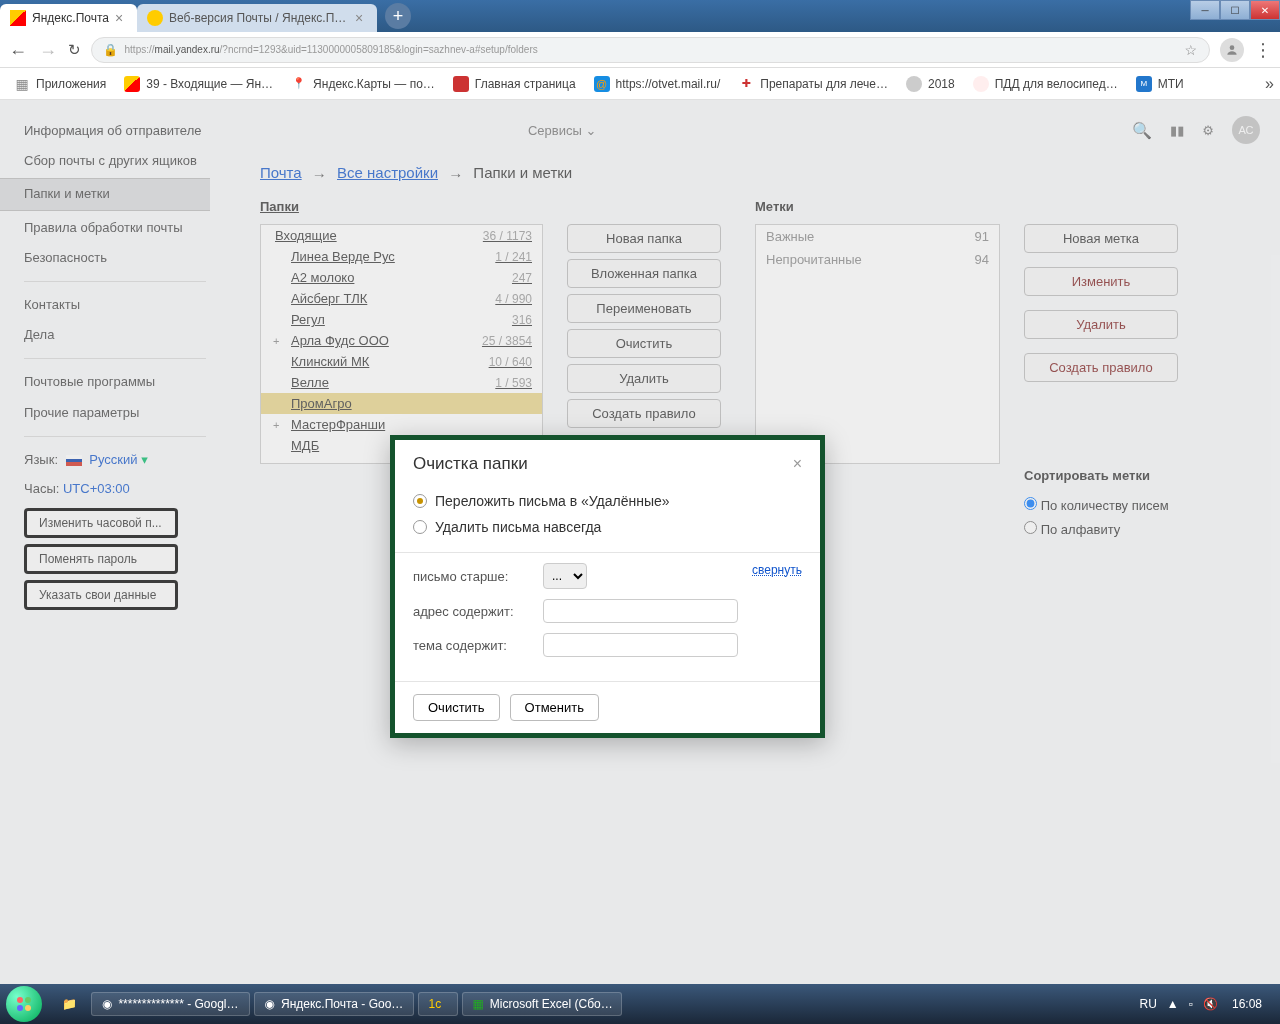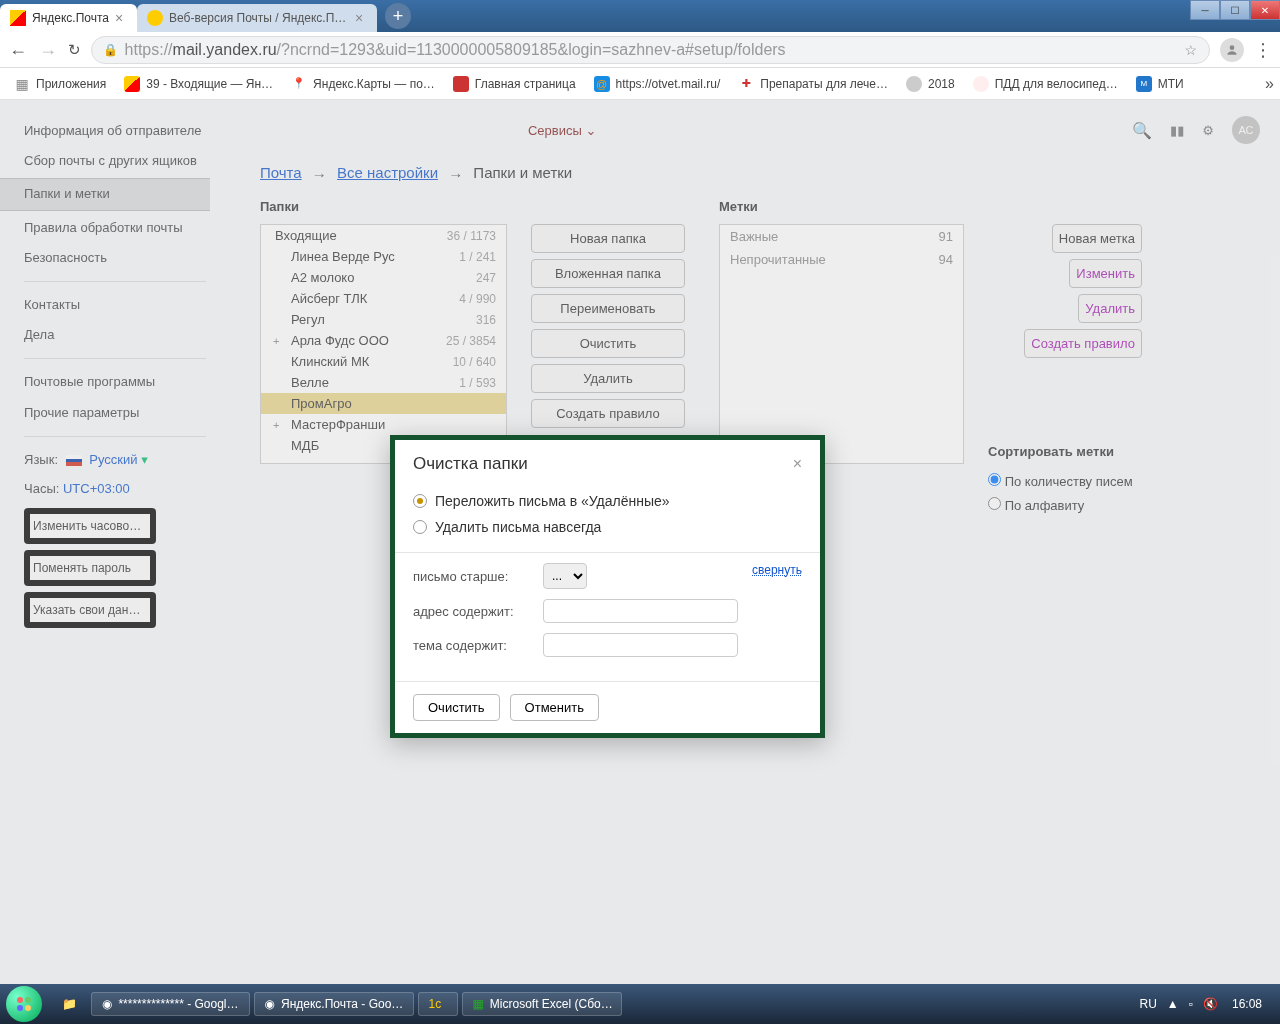--- a/index.html
+++ b/index.html
@@ -19,21 +19,21 @@
   .win-controls { position: absolute; right: 0; top: 0; display: flex; }
   .win-btn { width: 30px; height: 20px; display: flex; align-items: center; justify-content: center; border: 1px solid #6a8bb5; background: linear-gradient(#b8cde6,#8eafd4); font-size: 10px;}
   .win-btn.close { background: linear-gradient(#e77,#c33); color:#fff;}
 
   .addr-bar { display: flex; align-items: center; height: 36px; padding: 0 8px; gap: 10px; border-bottom: 1px solid #ddd; }
   .nav-arrow { width: 20px; font-size: 18px; color: #555; text-align: center; cursor: pointer; }
   .nav-arrow.fwd { color: #bbb; }
   .reload { cursor: pointer; color: #555; font-size: 15px; }
   .url-container { flex: 1; display: flex; align-items: center; border: 1px solid #ddd; border-radius: 15px; padding: 4px 12px; background: #f1f3f4; }
   .lock-icon { color: #777; margin-right: 6px; font-size: 12px; }
-  .url-text { color: #555; font-size: 16px; }
+  .url-text { color: #555; font-size: 10px; }
   .url-suffix { color: #999; }
   .star-icon { color: #888; margin-left: auto; font-size: 14px; }
   .profile-circle { width: 24px; height: 24px; border-radius: 50%; background: #ddd; display:flex; align-items:center; justify-content:center; }
   .menu-dots { font-size: 18px; color:#555; }
 
   .bookmarks-bar { display: flex; align-items: center; height: 32px; padding: 0 6px; gap: 2px; border-bottom: 1px solid #e0e0e0; font-size: 12px; }
   .bm-item { display: flex; align-items: center; gap: 6px; padding: 4px 8px; color: #444; white-space: nowrap; cursor: pointer; }
   .bm-icon { width: 16px; height: 16px; border-radius: 3px; display:inline-flex; align-items:center; justify-content:center; font-size:11px;}
   .bm-icon.apps { color:#888; font-size:14px; }
   .more-bm { margin-left: auto; font-size: 16px; color: #555; }
@@ -42,48 +42,48 @@
   .app-body { display: flex; height: calc(1024px - 32px - 36px - 32px - 40px); background: #f7f8fa; position: relative; }
   .app-overlay { position: absolute; inset: 0; background: rgba(200,200,200,0.3); z-index: 5; pointer-events: none; }
 
   .sidebar { width: 230px; padding: 16px 0 16px 0; background: #f7f8fa; }
   .side-link { padding: 6px 24px; font-size: 13px; color: #444; cursor: pointer; line-height: 1.4; }
   .side-link.active { background: #d8dadd; border: 1px solid #bbb; border-left:none; border-right:none; margin:2px 20px 2px 0;}
   .side-sep { border-top: 1px solid #d9d9d9; margin: 8px 24px; }
   .side-info { padding: 6px 24px; font-size: 13px; color: #444; }
   .side-link .flag { display:inline-block; width:16px; height:11px; background: linear-gradient(to bottom, #fff 33%, #0039A6 33%, #0039A6 66%, #D52B1E 66%); vertical-align:middle; margin: 0 4px;}
   .side-link .caret { color: #0b6; }
-  .side-btn { display:block; margin: 6px 24px; padding: 5px 3px; border:6px solid #000000; background: #fdfdfd; border-radius:4px; font-size:12px; color:#333; text-align:left; width: 132px; cursor:pointer; white-space:nowrap; overflow:hidden; text-overflow:ellipsis;}
+  .side-btn { display:block; margin: 6px 24px; padding: 5px 12px; border:3px solid #000000; background: #fdfdfd; border-radius:4px; font-size:12px; color:#333; text-align:left; width: 154px; cursor:pointer; white-space:nowrap; overflow:hidden; text-overflow:ellipsis;}
 
   .main { flex: 1; padding: 16px 20px 16px 30px; position: relative; }
   .topbar { display:flex; align-items:center; height: 28px; margin-bottom: 20px;}
-  .services-menu { margin: 0 auto; color:#7f1d1d; cursor:pointer; }
+  .services-menu { margin: 0 auto; color:#737373; cursor:pointer; }
   .top-icons { margin-left:auto; display:flex; align-items:center; gap: 18px; color:#777; }
   .avatar { width: 28px; height: 28px; border-radius: 50%; background: #c2c2c2; display:flex; align-items:center; justify-content:center; color:#fff; font-size:11px;}
 
   .breadcrumb { margin-bottom: 18px; font-size: 15px; color: #333; }
   .breadcrumb a { color: #1155cc; text-decoration: underline; }
   .bc-arrow { margin: 0 6px; color: #555; }
 
   .content-row { display: flex; gap: 24px; }
 
   .section-label { font-size: 13px; font-weight: bold; margin-bottom: 10px; color:#333;}
 
-  .folders-col { width: 247px; }
+  .folders-col { width: 283px; text-decoration: underline; }
   .folder-list { border:1px solid #ccc; height: 240px; overflow-y: auto; background: #fff; }
   .folder-item { display:flex; align-items:center; padding: 3px 10px 3px 14px; font-size:13px; color:#333; cursor:pointer; position:relative;}
   .folder-item.sub { padding-left: 30px; }
   .folder-item.selected { background: #e8d589; }
   .folder-item .fname { flex:1; white-space:nowrap; overflow:hidden; text-overflow:ellipsis;}
   .folder-item .count { color:#999; font-size:12px;}
   .folder-item .expand { position:absolute; left: 12px; color:#888; font-size:11px;}
 
   .btn-col { width: 154px; display:flex; flex-direction:column; gap: 6px; }
   .small-btn { padding: 6px; text-align:center; border:1px solid #bbb; border-radius:4px; background:#f6f6f6; font-size:13px; color:#333; cursor:pointer;}
-  .small-btn.disabled { color:#a21caf; }
+  .small-btn.disabled { color:#7f1d1d; }
 
   .labels-col-wrap { margin-left: 10px; }
   .labels-list { border:1px solid #ccc; width: 245px; height: 240px; background:#fff; }
   .label-item { display:flex; padding: 4px 10px; font-size:13px; color:#888;}
   .label-item .lname { flex:1; }
 
   .sort-section { margin-top: 4px; }
   .sort-section label { display:block; padding:4px 0; font-size:13px;}
 
   
@@ -317,21 +317,21 @@
               <span class="lname">Важные</span>
               <span>91</span>
             </div>
             <div class="label-item">
               <span class="lname">Непрочитанные</span>
               <span>94</span>
             </div>
           </div>
       </div>
       <div class="btn-col" style="margin-top:25px;">
-        <div id="label-btns" style="display:flex;flex-direction:column;gap:6px;align-items:flex-end;">
+        <div id="label-btns" style="display:flex;flex-direction:column;gap:14px;">
             <div class="small-btn">Новая метка</div>
             <div class="small-btn disabled">Изменить</div>
             <div class="small-btn disabled">Удалить</div>
             <div class="small-btn disabled">Создать правило</div>
           </div>
         <div class="sort-section" style="margin-top:80px;">
           <div class="section-label">Сортировать метки</div>
           <label><input type="radio" checked="" style=""> <span>По количеству писем</span></label>
           <label><input type="radio" style=""> <span>По алфавиту</span></label>
         </div>

